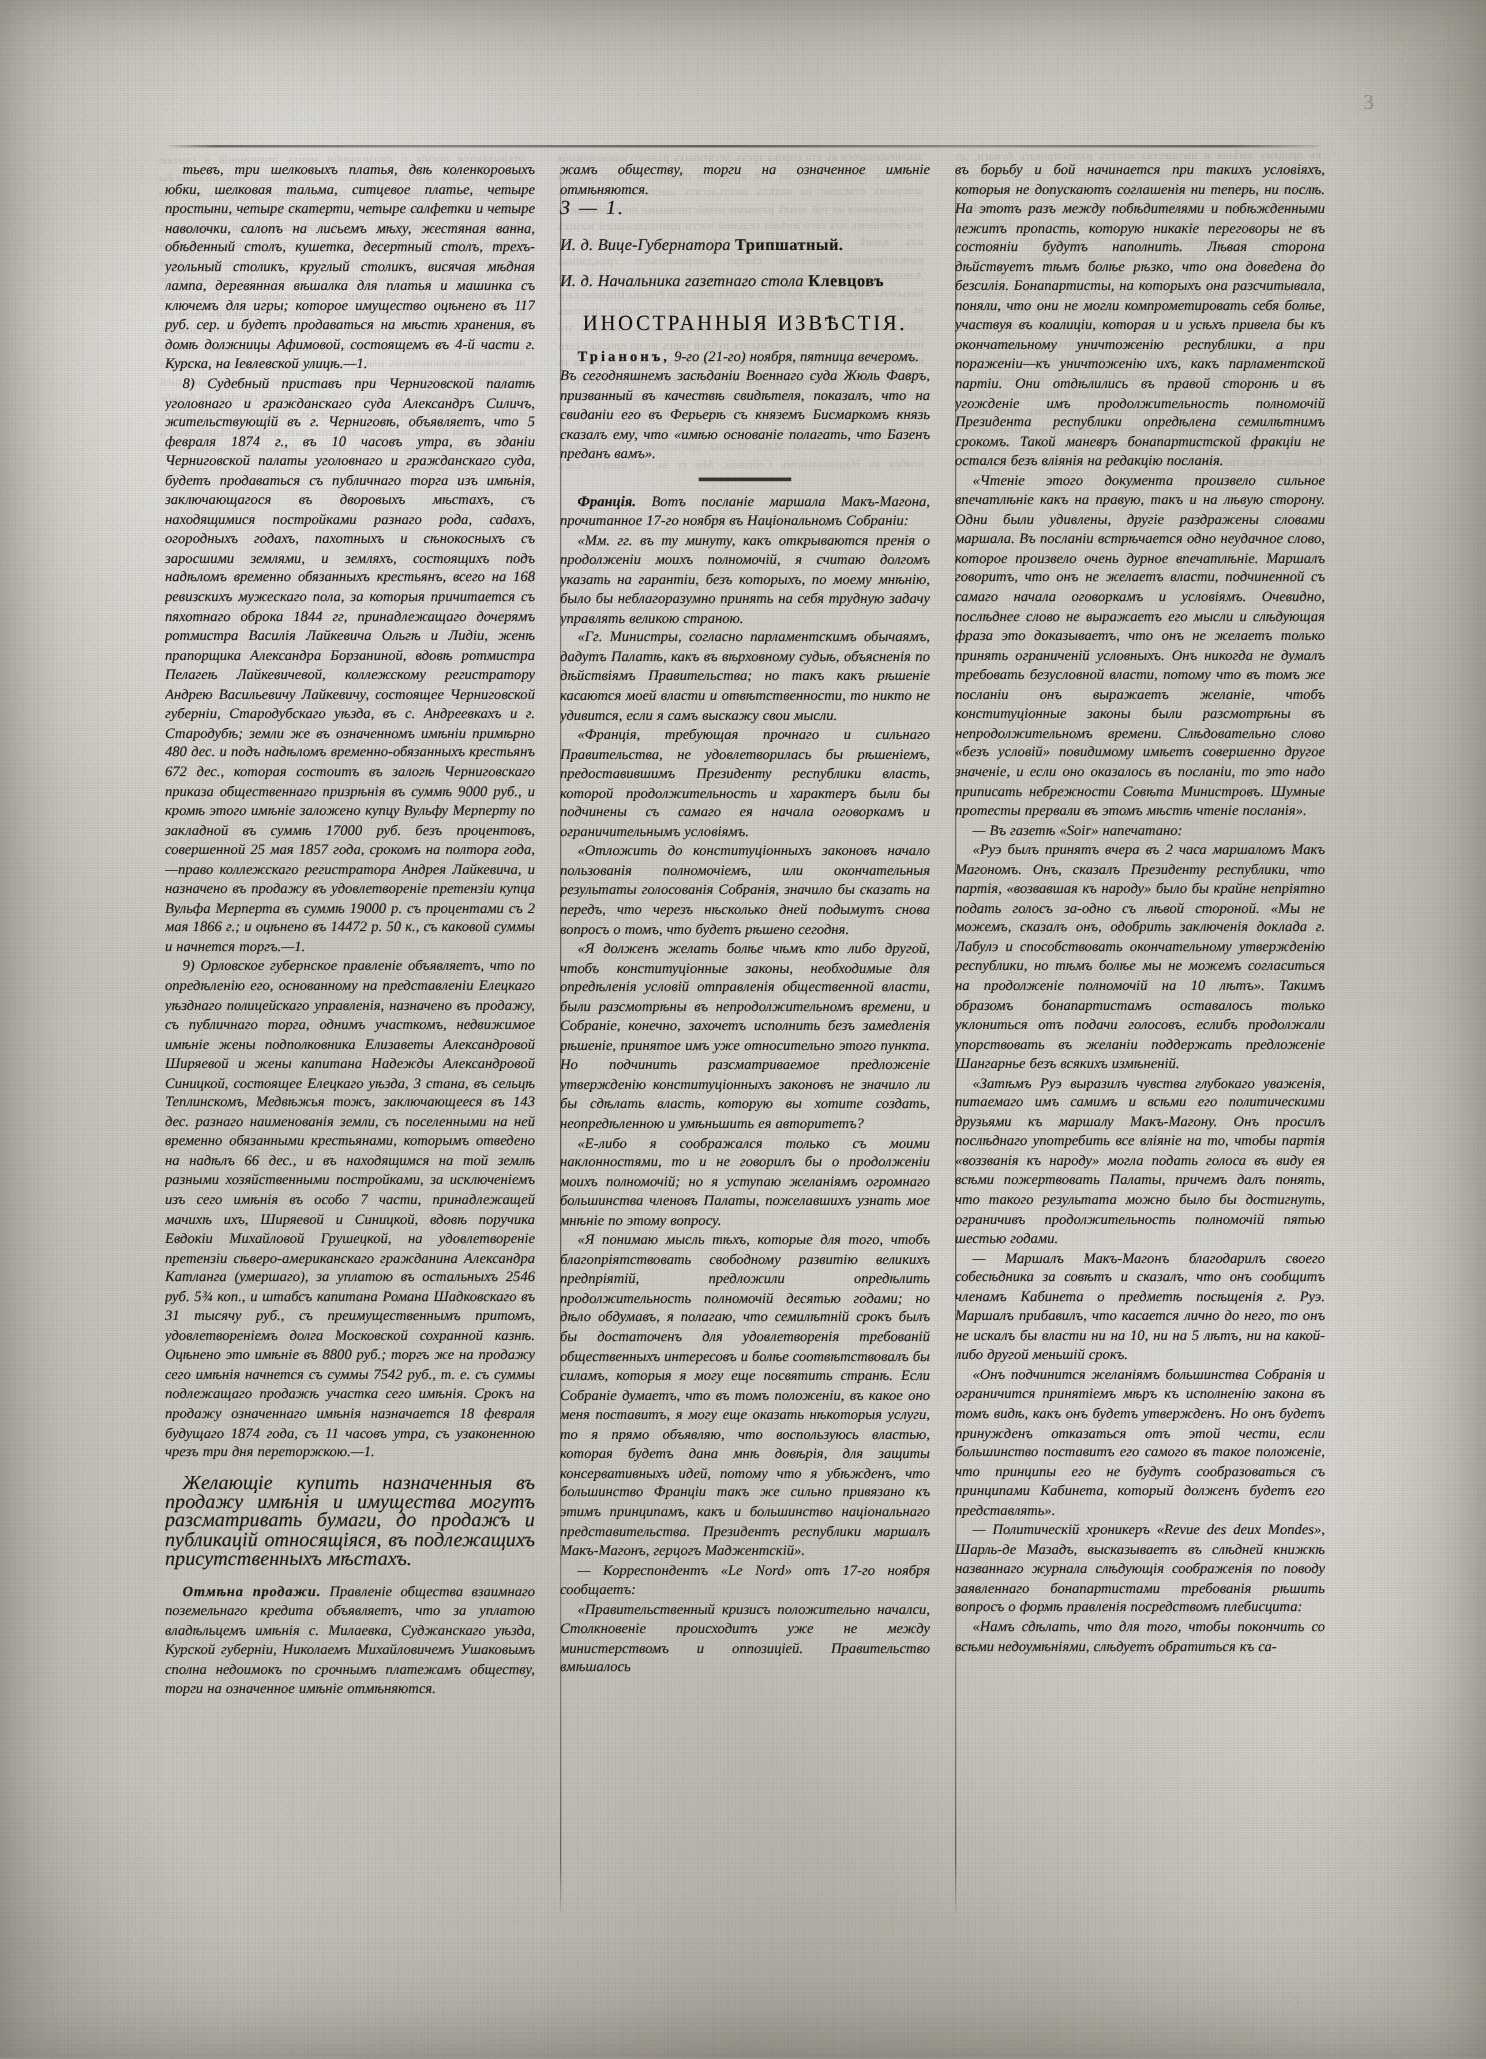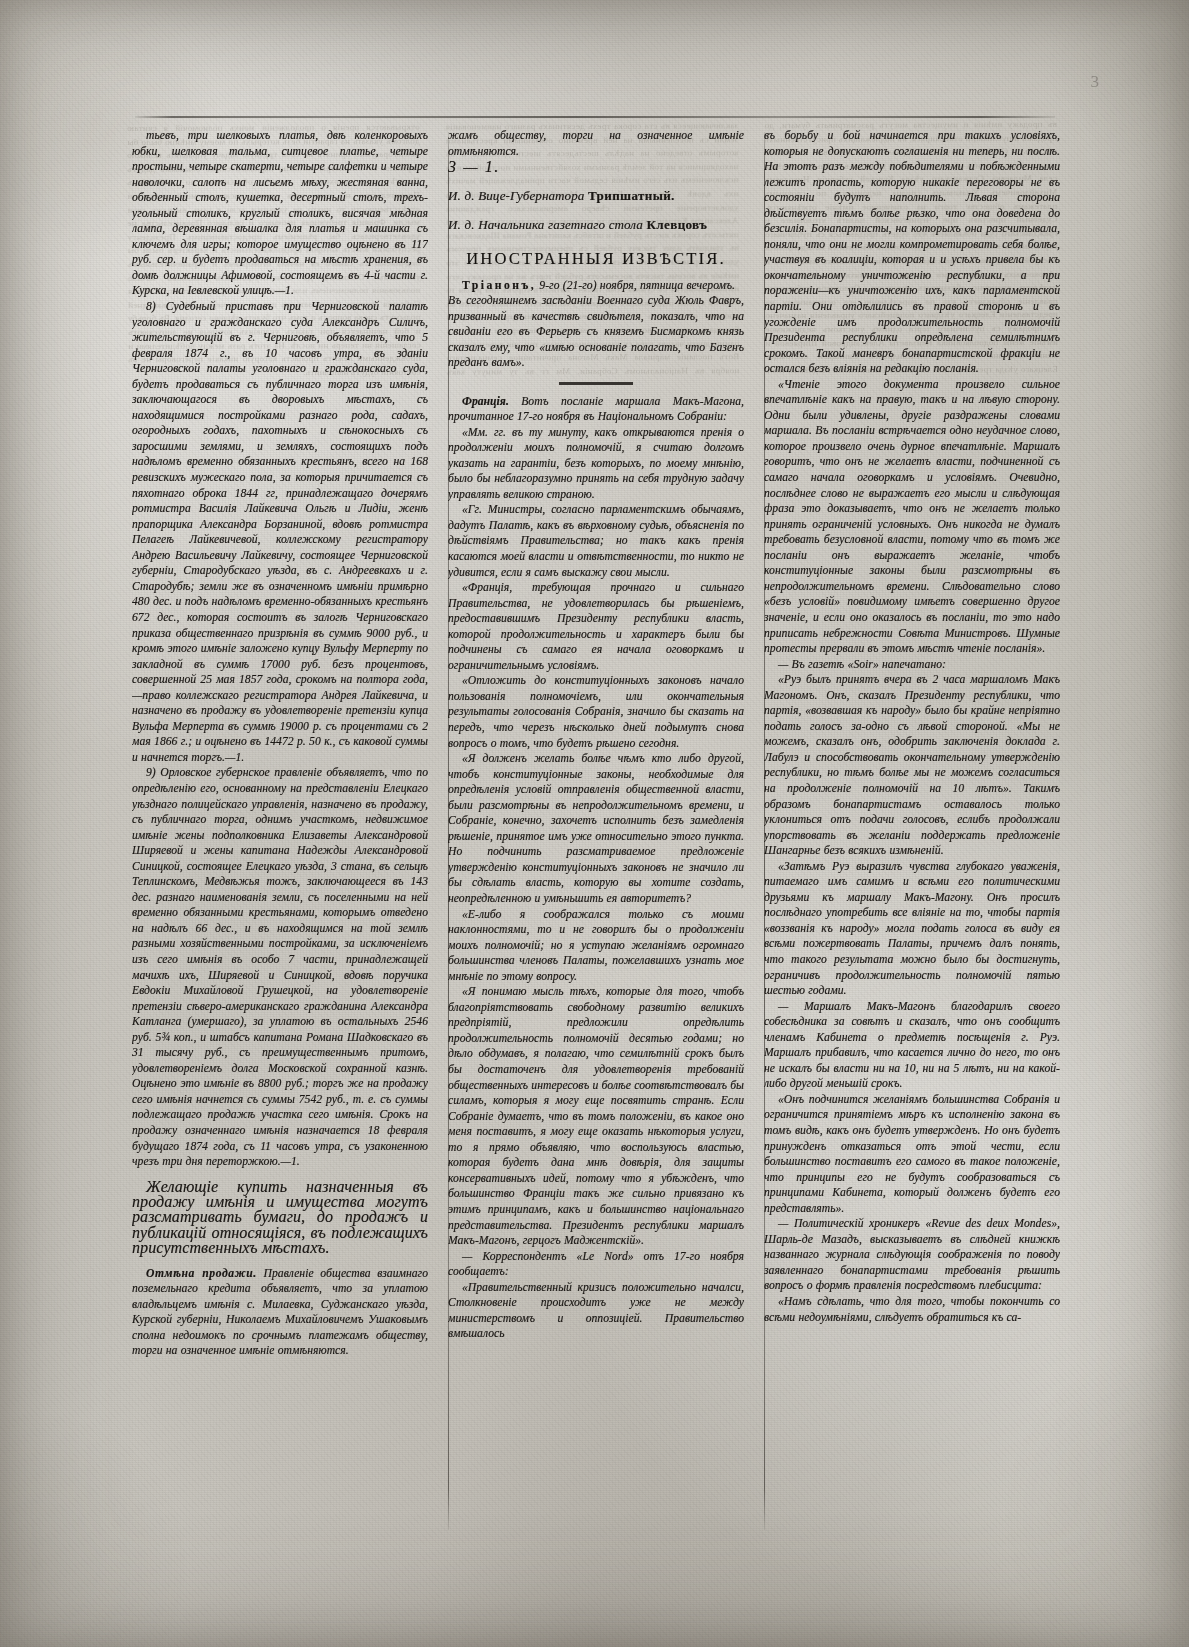--- a/index.html
+++ b/index.html
@@ -271,21 +271,21 @@
       <div class="section-title">ИНОСТРАННЫЯ ИЗВѢСТIЯ.</div>
 
       <p class="dateline"><span class="place">Тріанонъ,</span> <span>9-го (21-го) ноября, пятница вечеромъ.</span></p>
       <p class="noind">Въ сегодняшнемъ засѣданіи Военнаго суда Жюль Фавръ, призванный въ качествѣ свидѣтеля, показалъ, что на свиданіи его въ Ферьерѣ съ княземъ Бисмаркомъ князь сказалъ ему, что «имѣю основаніе полагать, что Базенъ преданъ вамъ».</p>
 
       <div class="short-rule"></div>
 
       <p><span class="bold">Францiя.</span> <span>Вотъ посланіе маршала Макъ-Магона, прочитанное 17-го ноября въ Національномъ Собраніи:</span></p>
 
       <p>«Мм. гг. въ ту минуту, какъ открываются пренія о продолженіи моихъ полномочій, я считаю долгомъ указать на гарантіи, безъ которыхъ, по моему мнѣнію, было бы неблагоразумно принять на себя трудную задачу управлять великою страною.</p>
-      <p>«Гг. Министры, согласно парламентскимъ обычаямъ, дадутъ Палатѣ, какъ въ вѣрховному судьѣ, объясненія по дѣйствіямъ Правительства; но такъ какъ пренія касаются моей власти и отвѣтственности, то никто не удивится, если я самъ выскажу свои мысли.</p>
+      <p>«Гг. Министры, согласно парламентскимъ обычаямъ, дадутъ Палатѣ, какъ въ вѣрховному судьѣ, объясненія по дѣйствіямъ Правительства; но такъ какъ рѣшеніе касаются моей власти и отвѣтственности, то никто не удивится, если я самъ выскажу свои мысли.</p>
       <p>«Франція, требующая прочнаго и сильнаго Правительства, не удовлетворилась бы рѣшеніемъ, предоставившимъ Президенту республики власть, которой продолжительность и характеръ были бы подчинены съ самаго ея начала оговоркамъ и ограничительнымъ условіямъ.</p>
       <p>«Отложить до конституціонныхъ законовъ начало пользованія полномочіемъ, или окончательныя результаты голосованія Собранія, значило бы сказать на передъ, что черезъ нѣсколько дней подымутъ снова вопросъ о томъ, что будетъ рѣшено сегодня.</p>
       <p>«Я долженъ желать болѣе чѣмъ кто либо другой, чтобъ конституціонные законы, необходимые для опредѣленія условій отправленія общественной власти, были разсмотрѣны въ непродолжительномъ времени, и Собраніе, конечно, захочетъ исполнить безъ замедленія рѣшеніе, принятое имъ уже относительно этого пункта. Но подчинить разсматриваемое предложеніе утвержденію конституціонныхъ законовъ не значило ли бы сдѣлать власть, которую вы хотите создать, неопредѣленною и умѣньшить ея авторитетъ?</p>
       <p>«Е-либо я соображался только съ моими наклонностями, то и не говорилъ бы о продолженіи моихъ полномочій; но я уступаю желаніямъ огромнаго большинства членовъ Палаты, пожелавшихъ узнать мое мнѣніе по этому вопросу.</p>
       <p>«Я понимаю мысль тѣхъ, которые для того, чтобъ благопріятствовать свободному развитію великихъ предпріятій, предложили опредѣлить продолжительность полномочій десятью годами; но дѣло обдумавъ, я полагаю, что семилѣтній срокъ былъ бы достаточенъ для удовлетворенія требованій общественныхъ интересовъ и болѣе соотвѣтствовалъ бы силамъ, которыя я могу еще посвятить странѣ. Если Собраніе думаетъ, что въ томъ положеніи, въ какое оно меня поставитъ, я могу еще оказать нѣкоторыя услуги, то я прямо объявляю, что воспользуюсь властью, которая будетъ дана мнѣ довѣрія, для защиты консервативныхъ идей, потому что я убѣжденъ, что большинство Франціи такъ же сильно привязано къ этимъ принципамъ, какъ и большинство національнаго представительства. Президентъ республики маршалъ Макъ-Магонъ, герцогъ Маджентскій».</p>
       <p>— Корреспондентъ «Le Nord» отъ 17-го ноября сообщаетъ:</p>
       <p>«Правительственный кризисъ положительно началси, Столкновеніе происходитъ уже не между министерствомъ и оппозиціей. Правительство вмѣшалось</p>
     </div>
 
     <div class="col">

